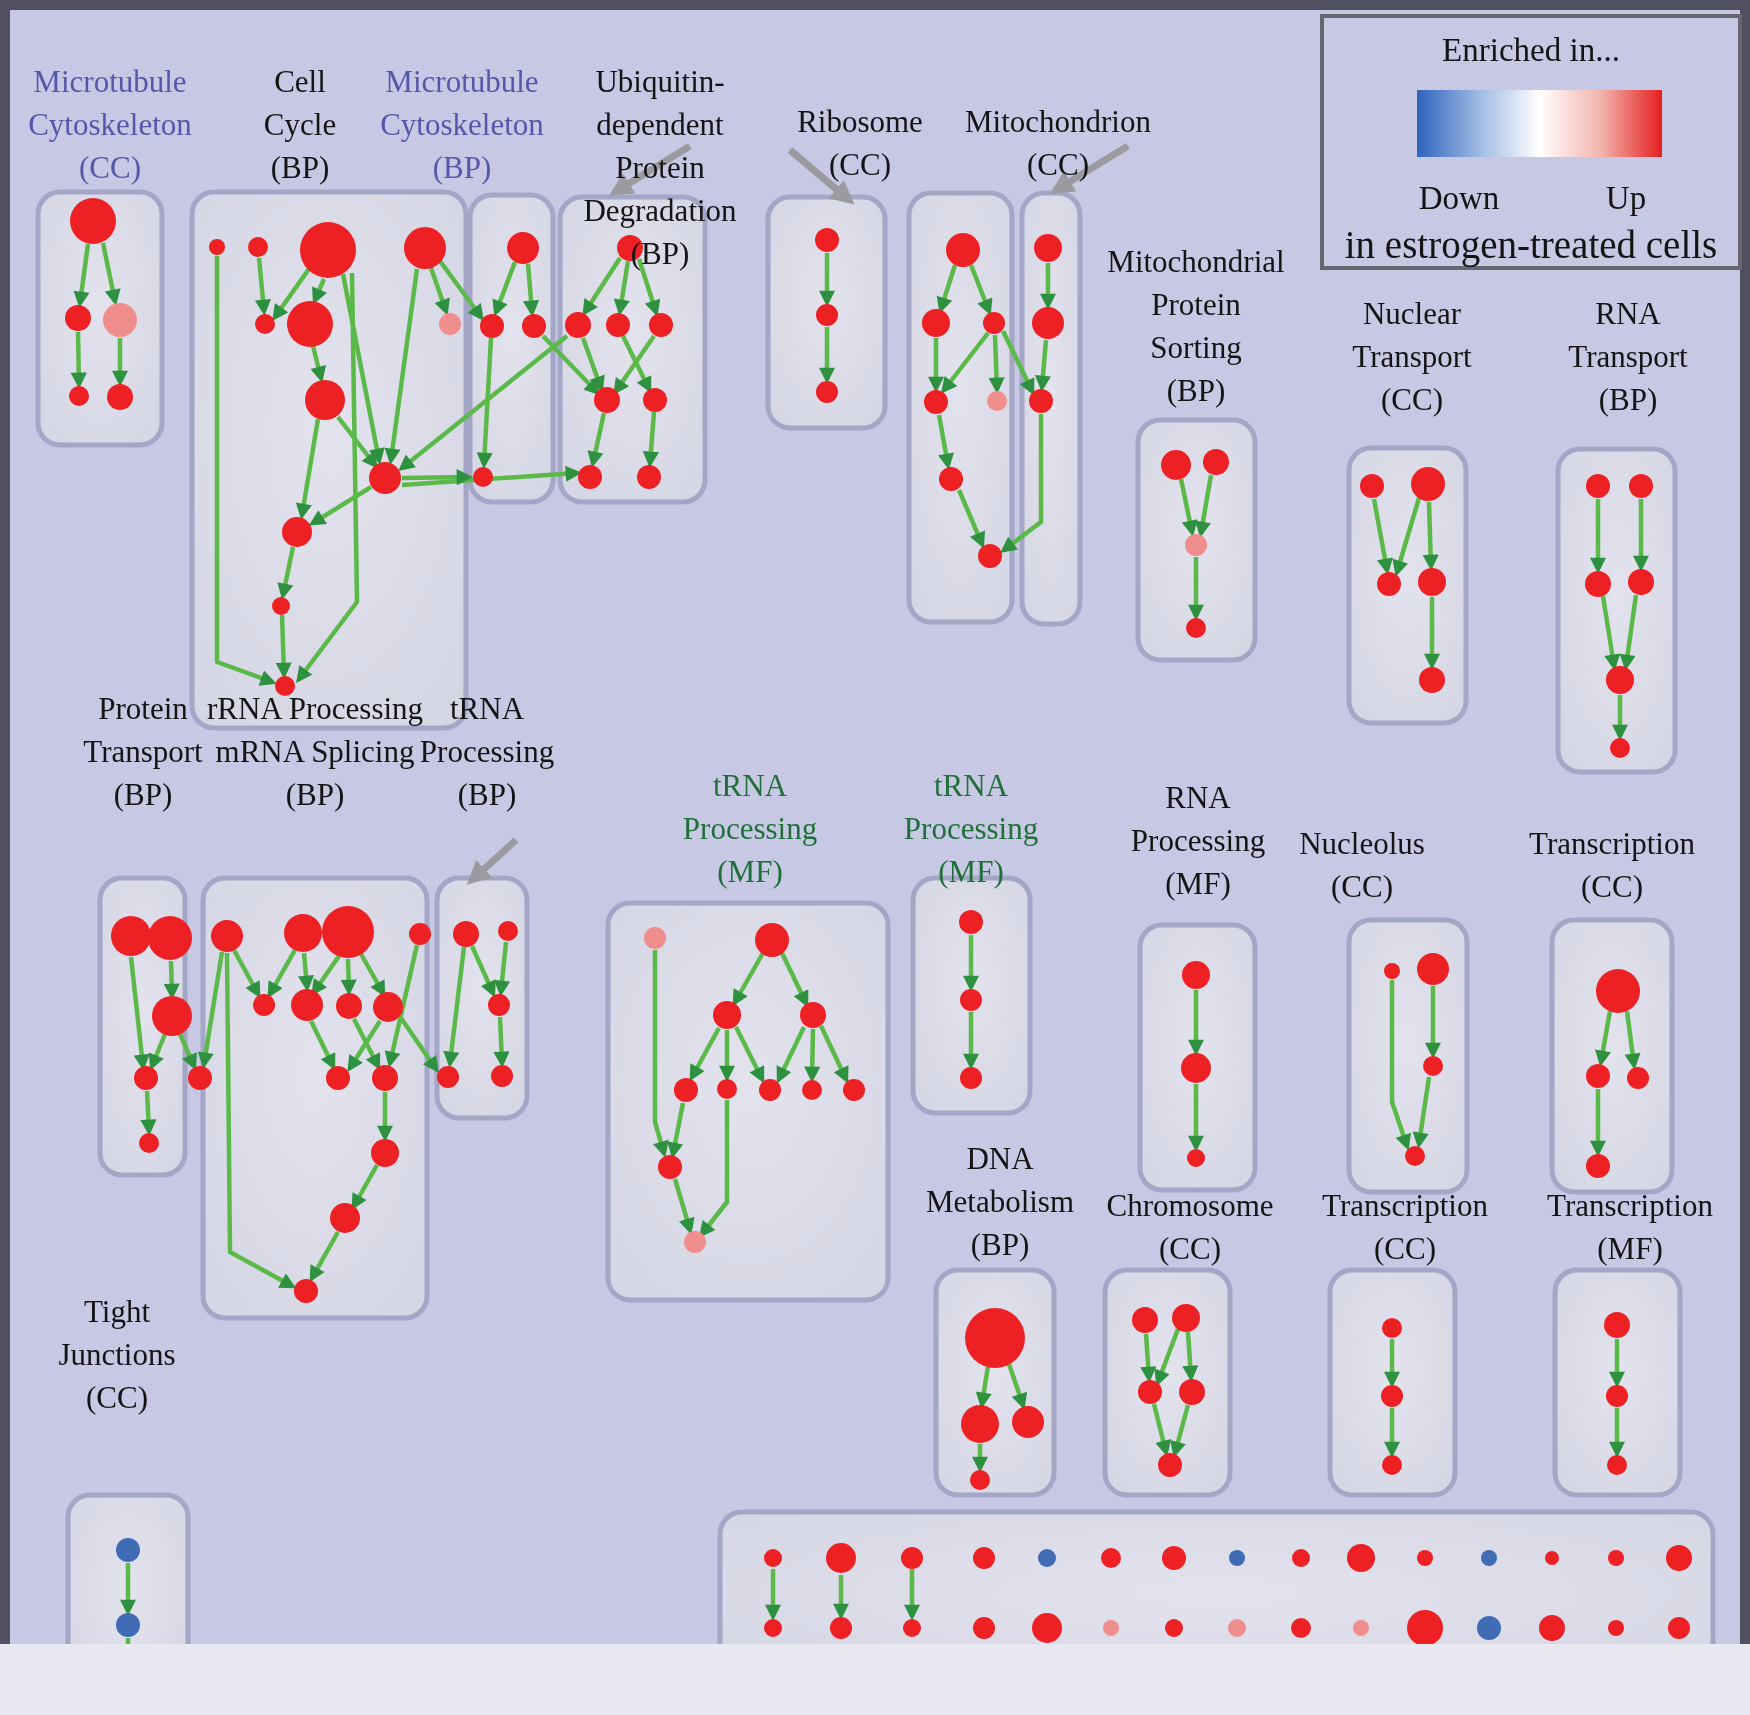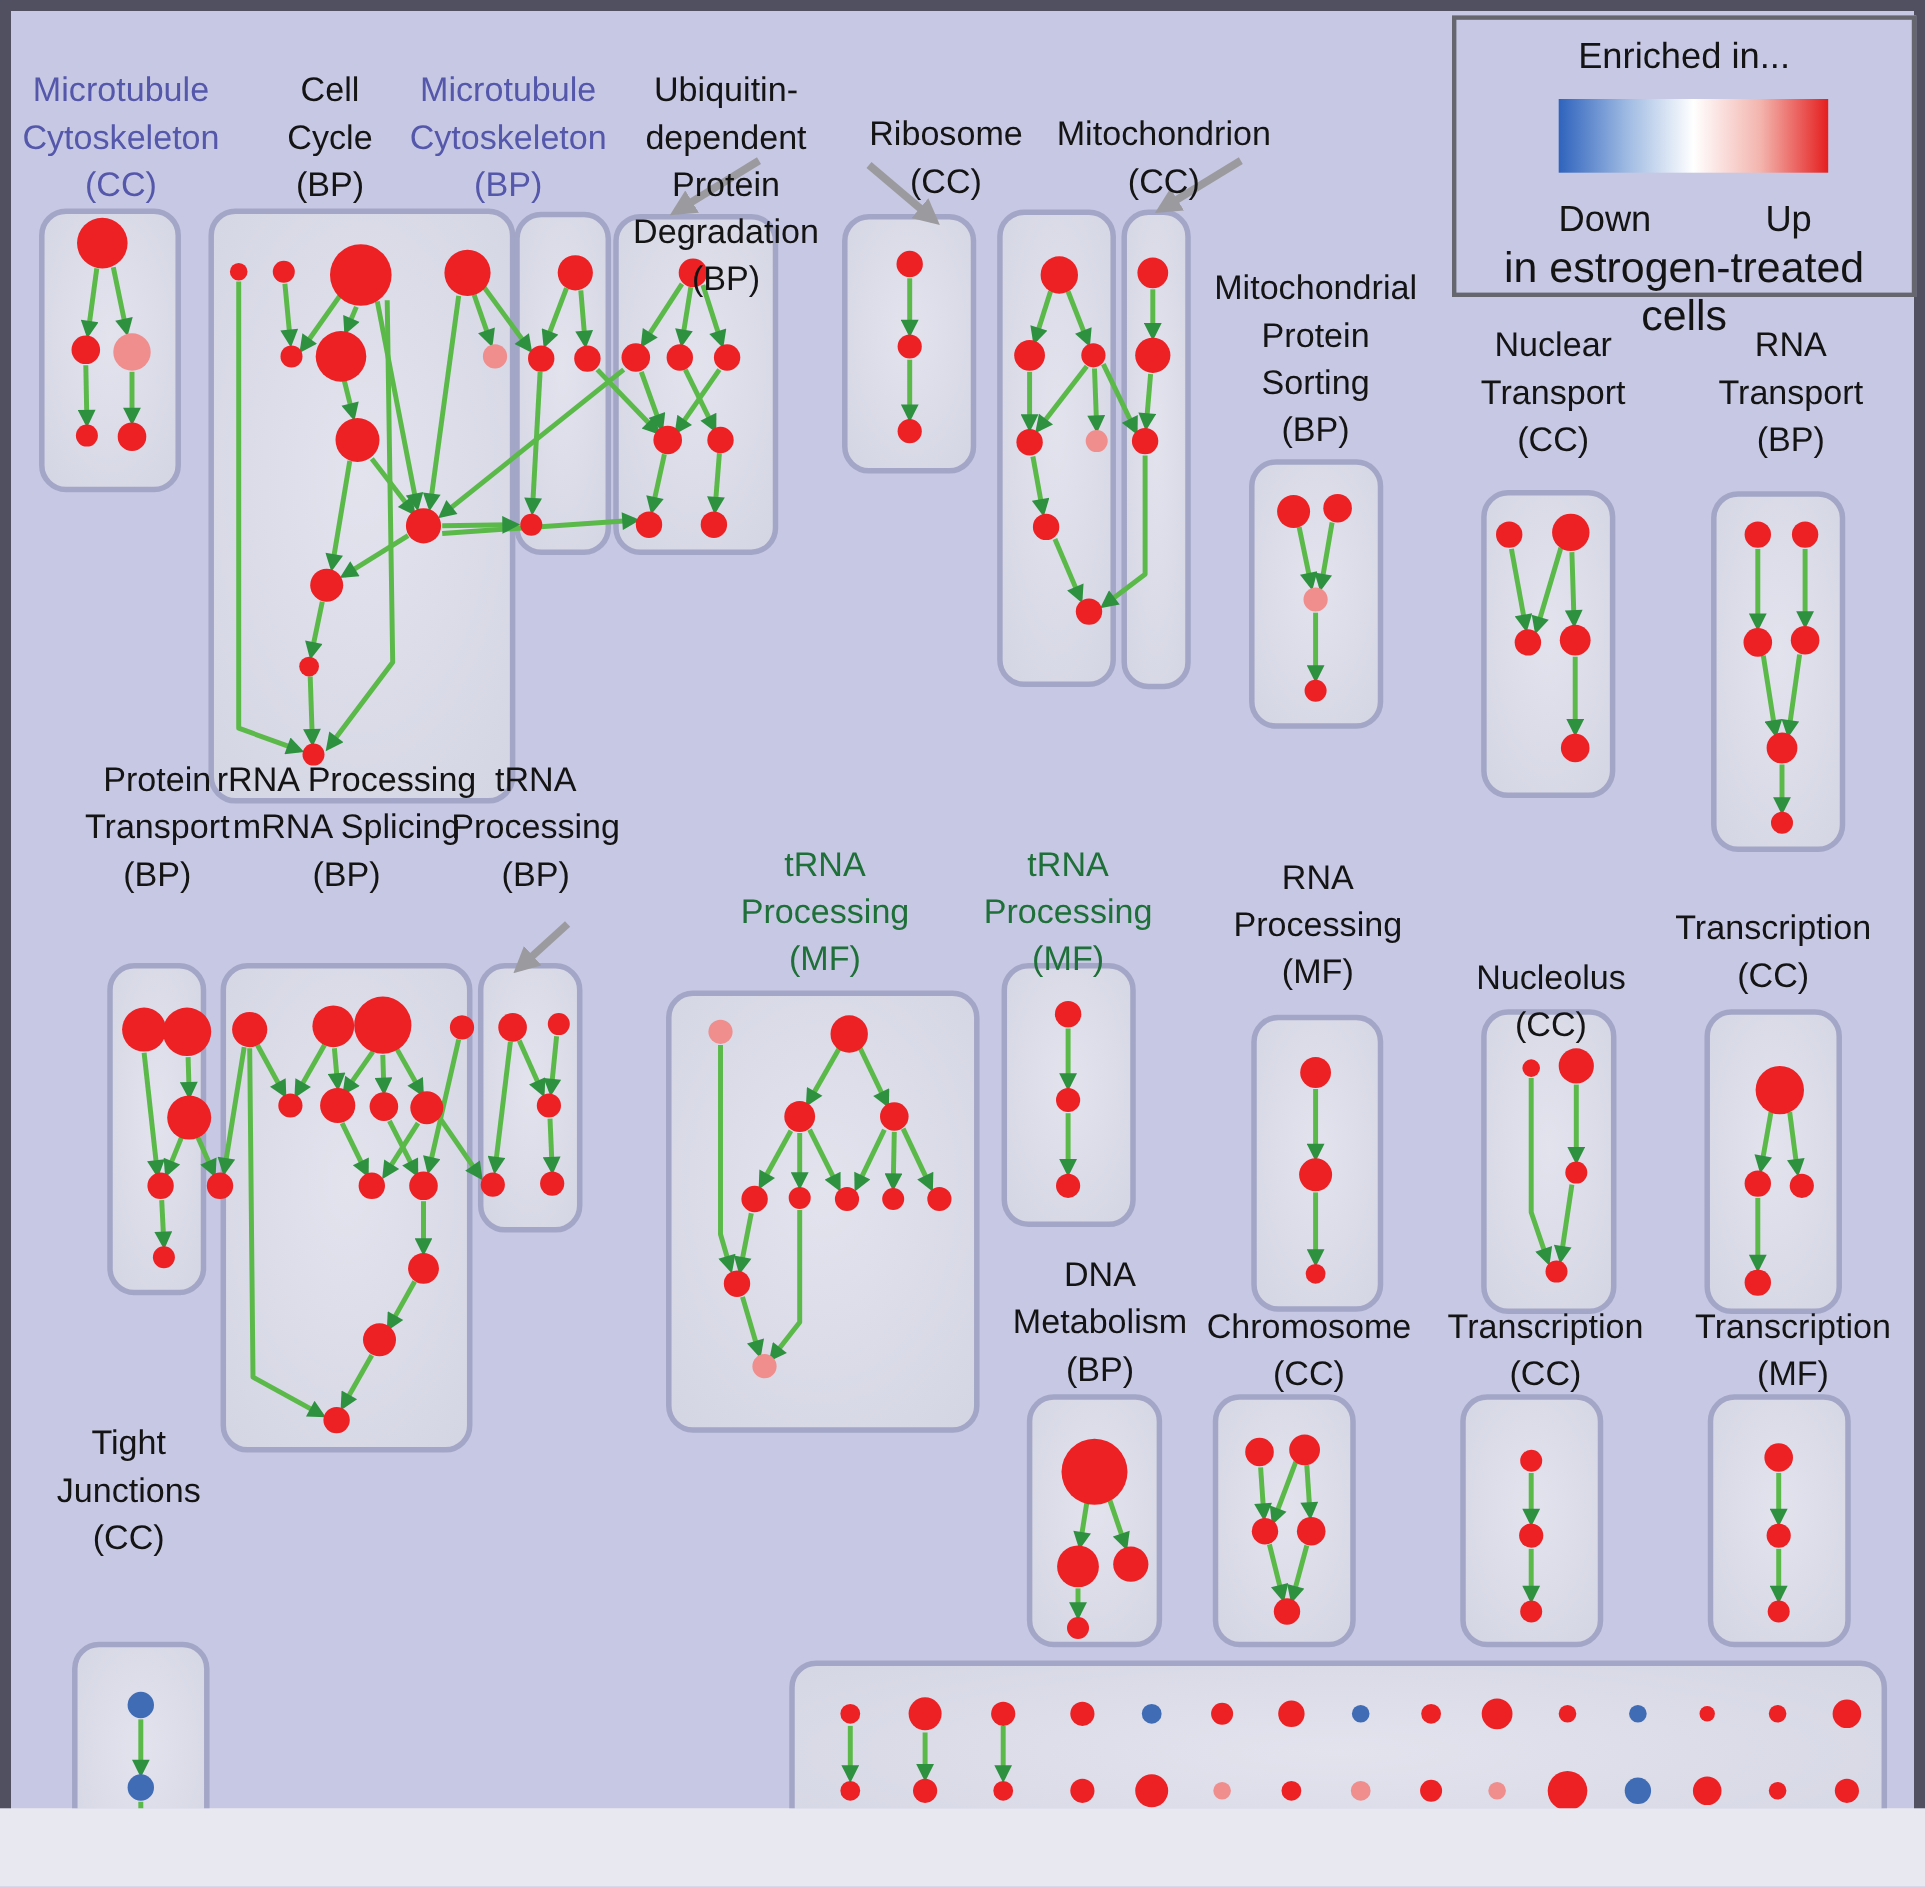--- a/index.html
+++ b/index.html
@@ -1,17 +1,17 @@
 <!DOCTYPE html>
 <html><head>
 <meta charset="utf-8">
 <style>
   html,body{margin:0;padding:0;background:#e8e8f0;}
   .frame{position:relative;width:1750px;height:1644px;background:#c7c8e4;overflow:hidden;
-         font-family:Liberation Sans, sans-serif;}
+         font-family:Liberation Serif, serif;}
   #graph-svg{position:absolute;left:0;top:0;}
   #labels{position:absolute;left:0;top:0;width:100%;height:100%;pointer-events:none;}
   .label{position:absolute;transform:translateX(-50%);text-align:center;
          font-size:31px;line-height:43px;color:#141414;white-space:nowrap;}
   .label.blue{color:#5557ab;}
   .label.green{color:#1e7038;}
   .legend{position:absolute;box-sizing:border-box;border:4px solid #66666f;
           background:#c7c8e4;text-align:center;}
   .legend-title{font-size:33px;margin-top:14px;color:#141414;}
   .legend-bar{position:absolute;}
@@ -415,21 +415,21 @@
       <div class="label green" style="left: 971px; top: 764px;">
         <div>tRNA</div>
         <div>Processing</div>
         <div>(MF)</div>
       </div>
       <div class="label" style="left: 1198px; top: 776px;">
         <div>RNA</div>
         <div>Processing</div>
         <div>(MF)</div>
       </div>
-      <div class="label" style="left: 1410px; top: 822px; margin-top: 45px;">
+      <div class="label" style="left: 1362px; top: 822px;">
         <div>Nucleolus</div>
         <div>(CC)</div>
       </div>
       <div class="label" style="left: 1612px; top: 822px;">
         <div>Transcription</div>
         <div>(CC)</div>
       </div>
       <div class="label" style="left: 1000px; top: 1137px;">
         <div>DNA</div>
         <div>Metabolism</div>

